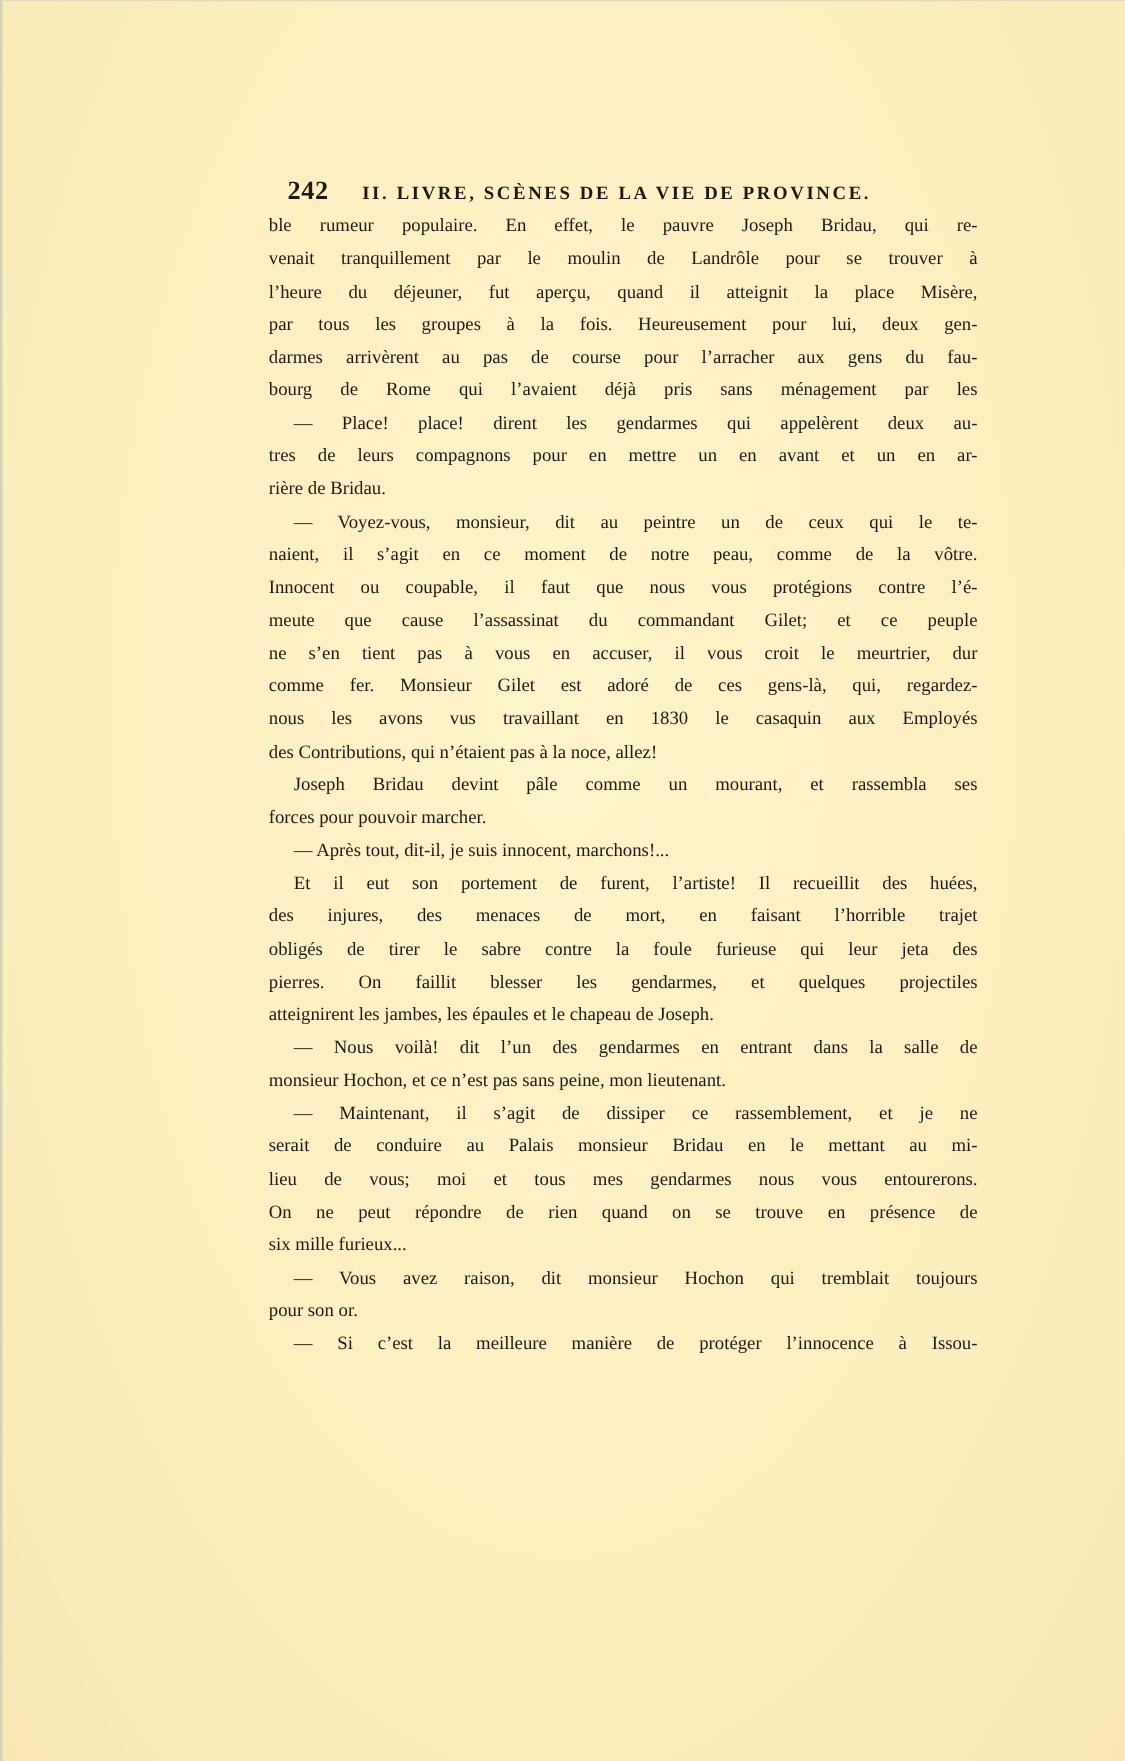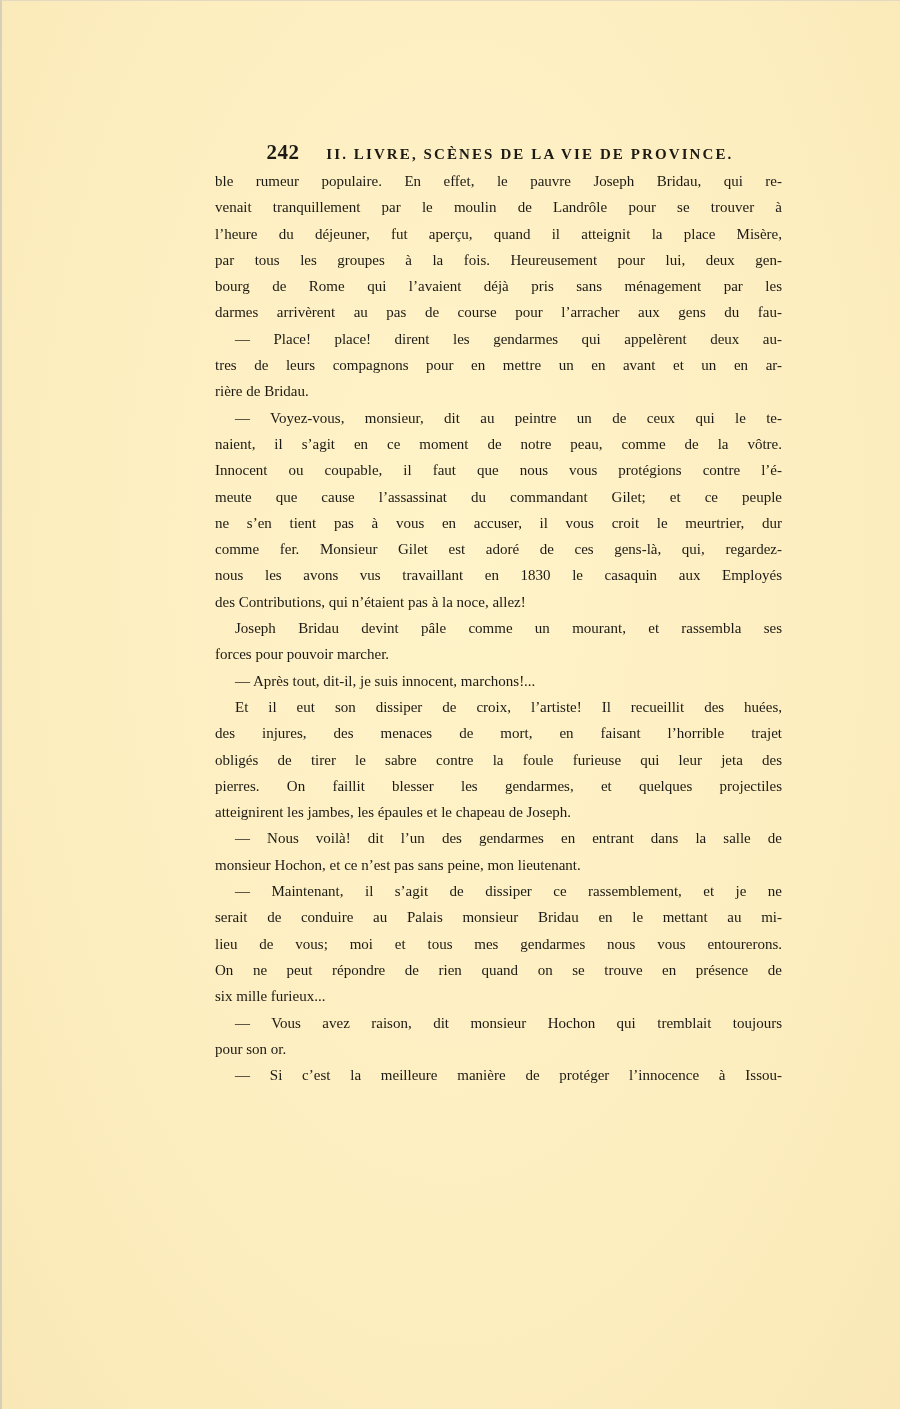--- a/index.html
+++ b/index.html
@@ -20,28 +20,27 @@
       left: 0; top: 0;
       width: 900px; height: 1409px;
       background:
         radial-gradient(ellipse at 50% 40%, #fff3c9 0%, #fdeec0 60%, #f9e8b6 100%);
       border-left: 2px solid #d8cfb8;
       border-top: 1px solid #e4dac2;
       box-sizing: border-box;
     }
     .header {
       position: absolute;
-      left: 218px;
+      left: 228px;
       top: 138px;
       width: 560px;
       height: 26px;
       font-size: 19px;
       line-height: 26px;
       white-space: nowrap;
-      text-align: center;
     }
     .page-number {
       display: inline-block;
       font-size: 21px;
       font-weight: bold;
       letter-spacing: 0.5px;
       margin-right: 22px;
     }
     .running-head {
       display: inline-block;
@@ -77,37 +76,37 @@
 <div class="page">
   <div class="header">
     <span class="page-number">242</span>
     <span class="running-head">II. LIVRE, SCÈNES DE LA VIE DE PROVINCE.</span>
   </div>
   <div class="body-text" id="body-text">
       <div class="line">ble rumeur populaire. En effet, le pauvre Joseph Bridau, qui re-</div>
       <div class="line">venait tranquillement par le moulin de Landrôle pour se trouver à</div>
       <div class="line">l’heure du déjeuner, fut aperçu, quand il atteignit la place Misère,</div>
       <div class="line">par tous les groupes à la fois. Heureusement pour lui, deux gen-</div>
+      <div class="line">darmes arrivèrent au pas de course pour l’arracher aux gens du fau-</div>
       <div class="line">bourg de Rome qui l’avaient déjà pris sans ménagement par les</div>
-      <div class="line">darmes arrivèrent au pas de course pour l’arracher aux gens du fau-</div>
       <div class="line indent">— Place! place! dirent les gendarmes qui appelèrent deux au-</div>
       <div class="line">tres de leurs compagnons pour en mettre un en avant et un en ar-</div>
       <div class="line last">rière de Bridau.</div>
       <div class="line indent">— Voyez-vous, monsieur, dit au peintre un de ceux qui le te-</div>
       <div class="line">naient, il s’agit en ce moment de notre peau, comme de la vôtre.</div>
       <div class="line">Innocent ou coupable, il faut que nous vous protégions contre l’é-</div>
       <div class="line">meute que cause l’assassinat du commandant Gilet; et ce peuple</div>
       <div class="line">ne s’en tient pas à vous en accuser, il vous croit le meurtrier, dur</div>
       <div class="line">comme fer. Monsieur Gilet est adoré de ces gens-là, qui, regardez-</div>
       <div class="line">nous les avons vus travaillant en 1830 le casaquin aux Employés</div>
       <div class="line last">des Contributions, qui n’étaient pas à la noce, allez!</div>
       <div class="line indent">Joseph Bridau devint pâle comme un mourant, et rassembla ses</div>
       <div class="line last">forces pour pouvoir marcher.</div>
       <div class="line indent last">— Après tout, dit-il, je suis innocent, marchons!...</div>
-      <div class="line indent">Et il eut son dissiper de croix, l’artiste! Il recueillit des huées,</div>
+      <div class="line indent">Et il eut son portement de furent, l’artiste! Il recueillit des huées,</div>
       <div class="line">des injures, des menaces de mort, en faisant l’horrible trajet</div>
       <div class="line">obligés de tirer le sabre contre la foule furieuse qui leur jeta des</div>
       <div class="line">pierres. On faillit blesser les gendarmes, et quelques projectiles</div>
       <div class="line last">atteignirent les jambes, les épaules et le chapeau de Joseph.</div>
       <div class="line indent">— Nous voilà! dit l’un des gendarmes en entrant dans la salle de</div>
       <div class="line last">monsieur Hochon, et ce n’est pas sans peine, mon lieutenant.</div>
       <div class="line indent">— Maintenant, il s’agit de dissiper ce rassemblement, et je ne</div>
       <div class="line">serait de conduire au Palais monsieur Bridau en le mettant au mi-</div>
       <div class="line">lieu de vous; moi et tous mes gendarmes nous vous entourerons.</div>
       <div class="line">On ne peut répondre de rien quand on se trouve en présence de</div>

